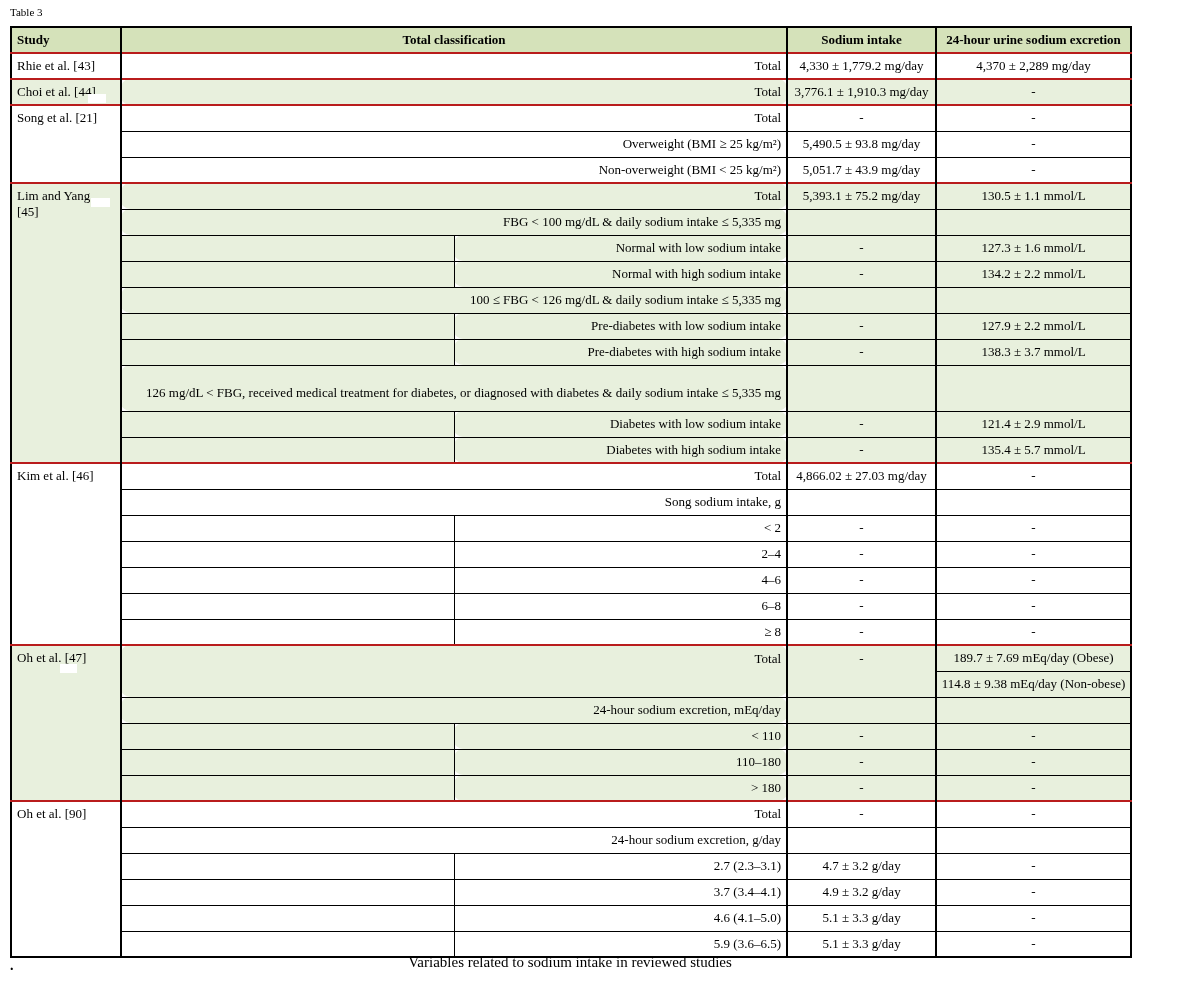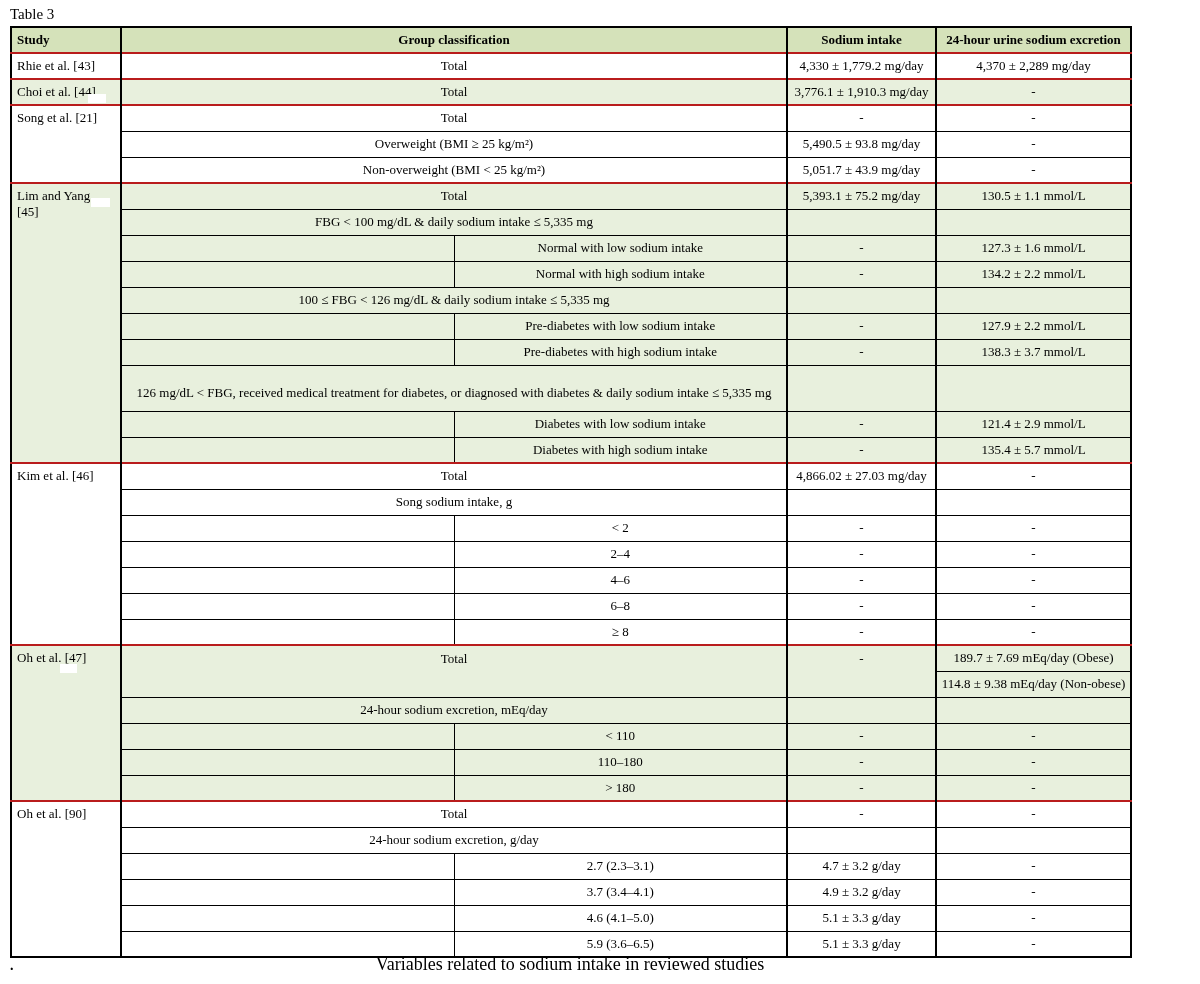--- a/index.html
+++ b/index.html
@@ -6,21 +6,21 @@
   html, body {
     margin: 0; padding: 0;
     width: 1200px; height: 984px;
     background: #ffffff;
     font-family: "Liberation Serif", serif;
     color: #000000;
     overflow: hidden;
   }
   .table-label {
     position: absolute; left: 10px; top: 6px;
-    font-size: 15px;
+    font-size: 11px;
   }
   .tbl-wrap {
     position: absolute; left: 10px; top: 26px;
   }
   table {
     border-collapse: collapse;
     table-layout: fixed;
     width: 1120px;
     border: 2px solid #000;
   }
@@ -48,26 +48,26 @@
     vertical-align: top;
     padding-top: 4px;
     position: relative;
   }
   .c-sod {
     border-left: 2px solid #000;
     border-right: 2px solid #000;
   }
   tr.gs > td, tr.gs > th { border-top: 2px solid #b91c1c; }
   .val { text-align: center; white-space: nowrap; padding: 0 2px; }
-  .c-grp, .c-sub { text-align: center; }
+  .c-grp, .c-sub { text-align: right; border-radius: 9px; }
   .top-al { vertical-align: top; padding-top: 5px; }
   .artifact { position: absolute; background: #ffffff; }
   .caption {
     position: absolute; left: 10px; top: 954px; width: 1120px;
-    text-align: center; font-size: 18px;
+    text-align: center; font-size: 15px;
   }
   .stray-period {
     position: absolute; left: 10px; top: 958px;
     font-size: 14px; font-weight: bold;
   }
 </style>
 </head>
 <body>
 
 <div class="table-label">Table 3</div>
@@ -78,21 +78,21 @@
     <col style="width:110px">
         <col style="width:333px">
         <col style="width:333px">
         <col style="width:149px">
         <col style="width:195px">
   </colgroup>
 
   <tbody>
         <tr>
     <th class="c-study" style="text-align:left; vertical-align:middle; padding:0 5px;">Study</th>
-    <th colspan="2">Group classification</th>
+    <th colspan="2">Total classification</th>
     <th class="c-sod">Sodium intake</th>
     <th>24-hour urine sodium excretion</th>
   </tr>
 
   <tr class="gs">
     <td class="c-study">Rhie et al. [43]</td>
     <td colspan="2" class="c-grp">Total</td>
     <td class="c-sod val">4,330 ± 1,779.2 mg/day</td>
     <td class="val">4,370 ± 2,289 mg/day</td>
   </tr>

